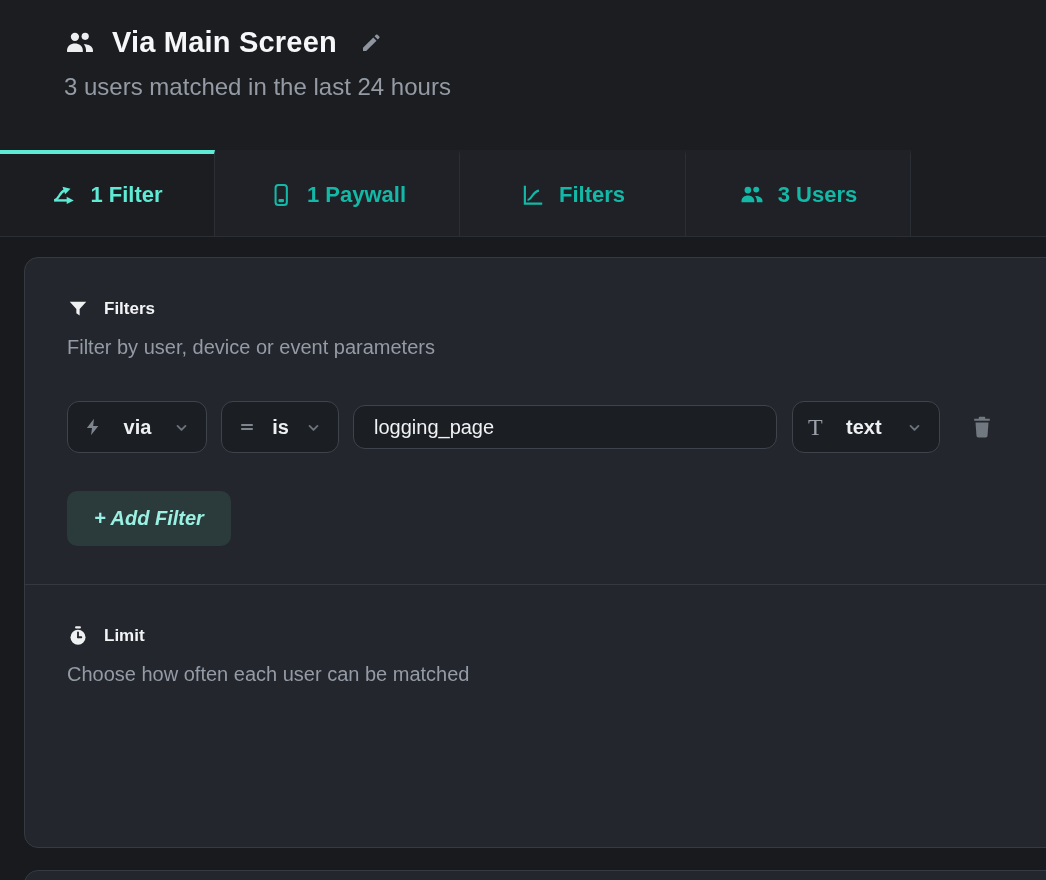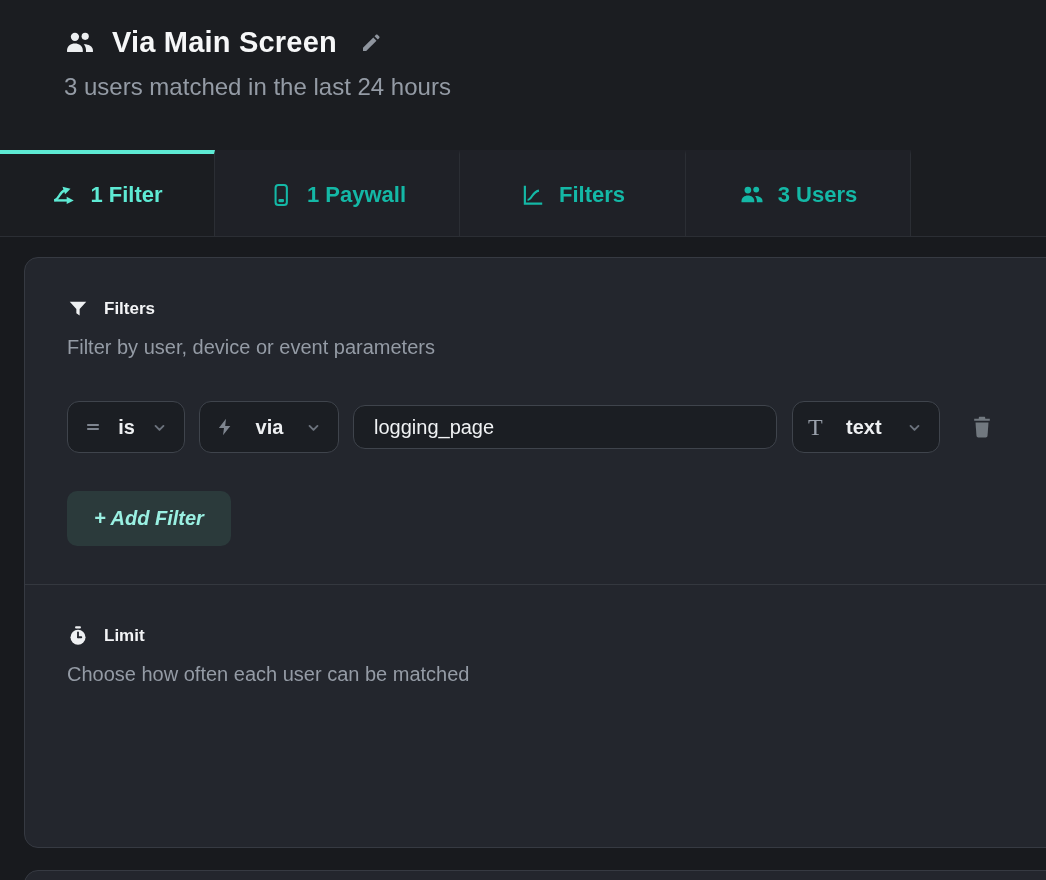--- a/index.html
+++ b/index.html
@@ -171,35 +171,35 @@
     <div class="section">
       <div class="section-heading">
         <svg class="h-icon" viewBox="0 0 24 24" fill="currentColor">
           <path d="M3 4h18l-7.2 8.1V19l-3.6-2.3v-4.6L3 4z"></path>
         </svg>
         <h2>Filters</h2>
       </div>
       <div class="section-sub">Filter by user, device or event parameters</div>
 
       <div class="filter-row">
+        <div class="ctl ctl-via">
+          <svg class="lead-icon" viewBox="0 0 24 24" fill="currentColor">
+            <path d="M13.2 2 4.6 13.2h6.2L9.6 22l8.8-11.2h-6.2L13.2 2z"></path>
+          </svg>
+          <span class="ctl-label">via</span>
+          <svg class="chevron-icon" viewBox="0 0 24 24" fill="none" stroke="currentColor" stroke-width="2.4" stroke-linecap="round" stroke-linejoin="round">
+            <path d="M7 10l5 5 5-5"></path>
+          </svg>
+        </div>
+
         <div class="ctl ctl-op">
           <svg class="lead-icon" viewBox="0 0 24 24" fill="none" stroke="currentColor" stroke-width="2.6" stroke-linecap="round">
             <path d="M6 9.6h12M6 14.4h12"></path>
           </svg>
           <span class="ctl-label">is</span>
-          <svg class="chevron-icon" viewBox="0 0 24 24" fill="none" stroke="currentColor" stroke-width="2.4" stroke-linecap="round" stroke-linejoin="round">
-            <path d="M7 10l5 5 5-5"></path>
-          </svg>
-        </div>
-
-        <div class="ctl ctl-via">
-          <svg class="lead-icon" viewBox="0 0 24 24" fill="currentColor">
-            <path d="M13.2 2 4.6 13.2h6.2L9.6 22l8.8-11.2h-6.2L13.2 2z"></path>
-          </svg>
-          <span class="ctl-label">via</span>
           <svg class="chevron-icon" viewBox="0 0 24 24" fill="none" stroke="currentColor" stroke-width="2.4" stroke-linecap="round" stroke-linejoin="round">
             <path d="M7 10l5 5 5-5"></path>
           </svg>
         </div>
 
         <input class="value-input" type="text" value="logging_page" style="">
 
         <div class="ctl ctl-type">
           <span class="t-glyph">T</span>
           <span class="ctl-label">text</span>

